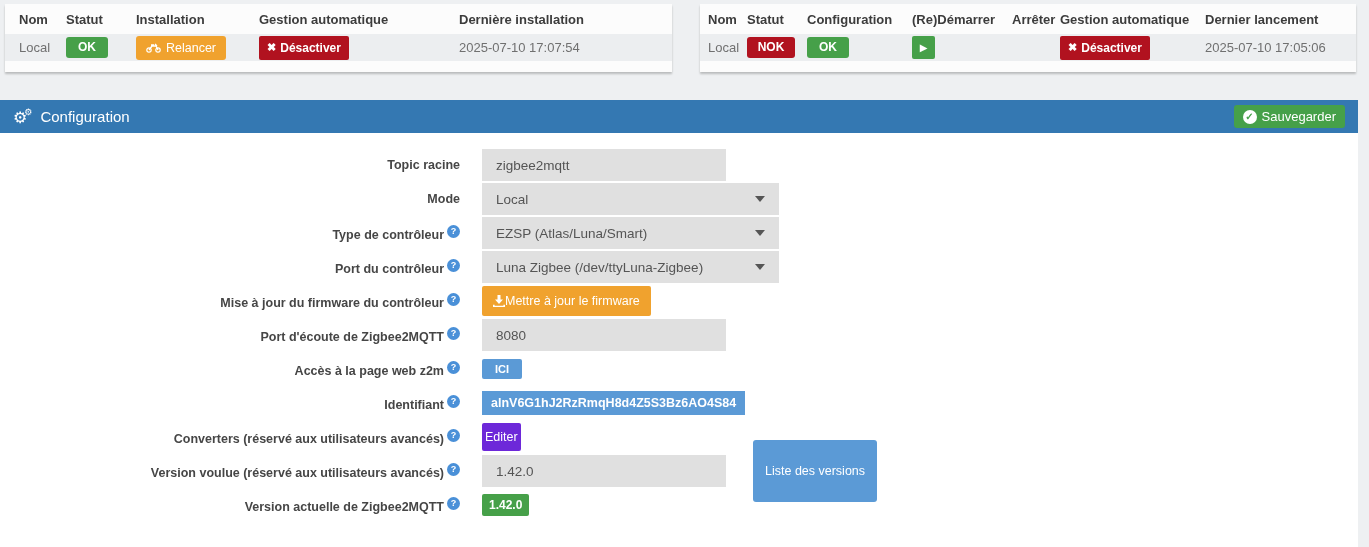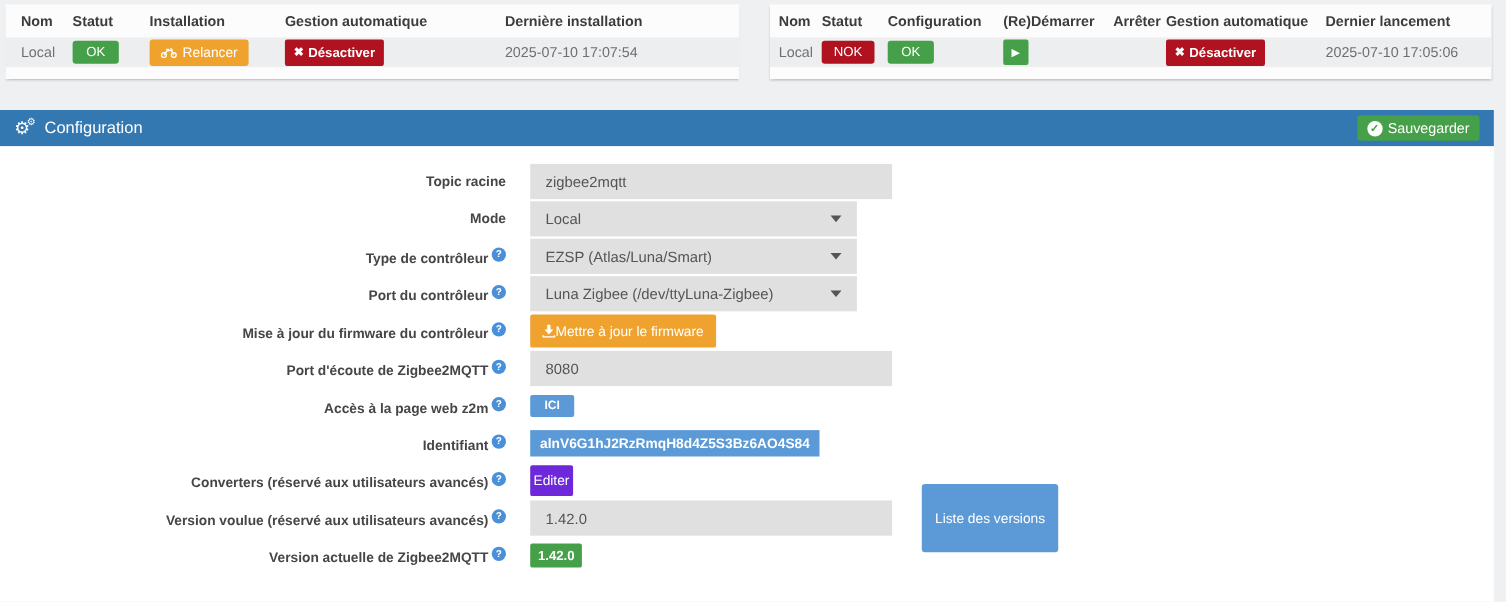--- a/index.html
+++ b/index.html
@@ -12,21 +12,21 @@
   .card-left  { width:667px; }
   .card-right { width:656px; margin-left:28px; }
 
   table { width:100%; border-collapse:collapse; table-layout:fixed; }
   th { font-size:13px; font-weight:700; color:#3c3c3c; text-align:left; height:30px; vertical-align:middle; padding:0; }
   td { font-size:13px; color:#707070; height:27px; vertical-align:middle; padding:0; }
   tbody tr { background:#eceef0; }
   .pad-first { padding-left:14px; }
   .pad-first-r { padding-left:8px; }
 
-  .badge { display:inline-block; color:#fff; font-weight:400; font-size:12px; padding:4px 0; text-align:center; border-radius:3px; line-height:13px; }
+  .badge { display:inline-block; color:#fff; font-weight:700; font-size:12px; padding:4px 0; text-align:center; border-radius:3px; line-height:13px; }
   .badge-green { background:#46a049; width:42px; }
   .badge-red   { background:#b1121f; width:48px; }
 
   .btn { border:none; cursor:pointer; font-family:inherit; }
   .btn-relancer { display:inline-flex; align-items:center; gap:5px; background:#f0a22e; color:#fff; font-size:12.5px; padding:5px 10px; border-radius:3px; }
   .btn-desactiver { display:inline-flex; align-items:center; gap:4px; background:#b1121f; color:#fff; font-weight:700; font-size:12px; padding:5px 8px; border-radius:2px; }
   .btn-play { display:inline-flex; align-items:center; justify-content:center; width:23px; height:23px; background:#46a049; color:#fff; border-radius:2px; font-size:10px; }
   .x-glyph { font-size:11px; }
 
   
@@ -38,21 +38,21 @@
   .btn-save { margin-left:auto; display:inline-flex; align-items:center; gap:5px; background:#46a049; color:#fff; font-size:13px; padding:4px 9px; border-radius:3px; }
   .save-circle { width:14px; height:14px; background:#fff; border-radius:50%; color:#46a049; font-size:10px; font-weight:700; display:inline-flex; align-items:center; justify-content:center; }
 
   .panel-body { background:#fff; padding-top:15px; height:414px; overflow:hidden; }
 
   .form-row { display:flex; align-items:center; height:34px; }
   .form-label { width:460px; text-align:right; font-size:12.5px; font-weight:700; color:#464646; }
   .help-icon { display:inline-block; width:13px; height:13px; line-height:13px; border-radius:50%; background:#4a90d8; color:#fff; font-size:9px; font-weight:700; text-align:center; vertical-align:5px; margin-left:3px; cursor:pointer; }
   .form-field { margin-left:22px; display:flex; align-items:center; }
 
-  .text-input { width:329px; height:32px; background:#e0e0e0; border:0; outline:0; color:#555; font-size:13.5px; padding:0 14px; font-family:inherit; }
+  .text-input { width:244px; height:32px; background:#e0e0e0; border:0; outline:0; color:#555; font-size:13.5px; padding:0 14px; font-family:inherit; }
   .select-box { width:297px; height:32px; background:#e0e0e0; display:flex; align-items:center; justify-content:space-between; padding:0 14px; color:#555; font-size:13.5px; cursor:pointer; }
   .caret-down { width:0; height:0; border-left:5px solid transparent; border-right:5px solid transparent; border-top:6px solid #555; }
 
   .btn-firmware { display:inline-flex; align-items:center; gap:0; background:#f0a22e; color:#fff; font-size:12.5px; padding:8px 11px; border-radius:2px; }
   .btn-editer { background:#6d28d9; color:#fff; font-size:12.5px; padding:7px 3px; border-radius:2px; }
   .btn-ici { background:#5b9ad6; color:#fff; font-weight:700; font-size:11px; padding:4px 13px; border-radius:2px; }
   .id-badge { background:#5b9ad6; color:#fff; font-weight:700; font-size:12.5px; padding:5px 9px; display:inline-block; }
   .btn-versions { background:#5b9ad6; color:#fff; font-size:12.5px; padding:24px 12px; border-radius:3px; margin-left:27px; }
   .version-badge { background:#46a049; color:#fff; font-weight:700; font-size:12px; padding:4px 7px; border-radius:2px; display:inline-block; }
 </style>

